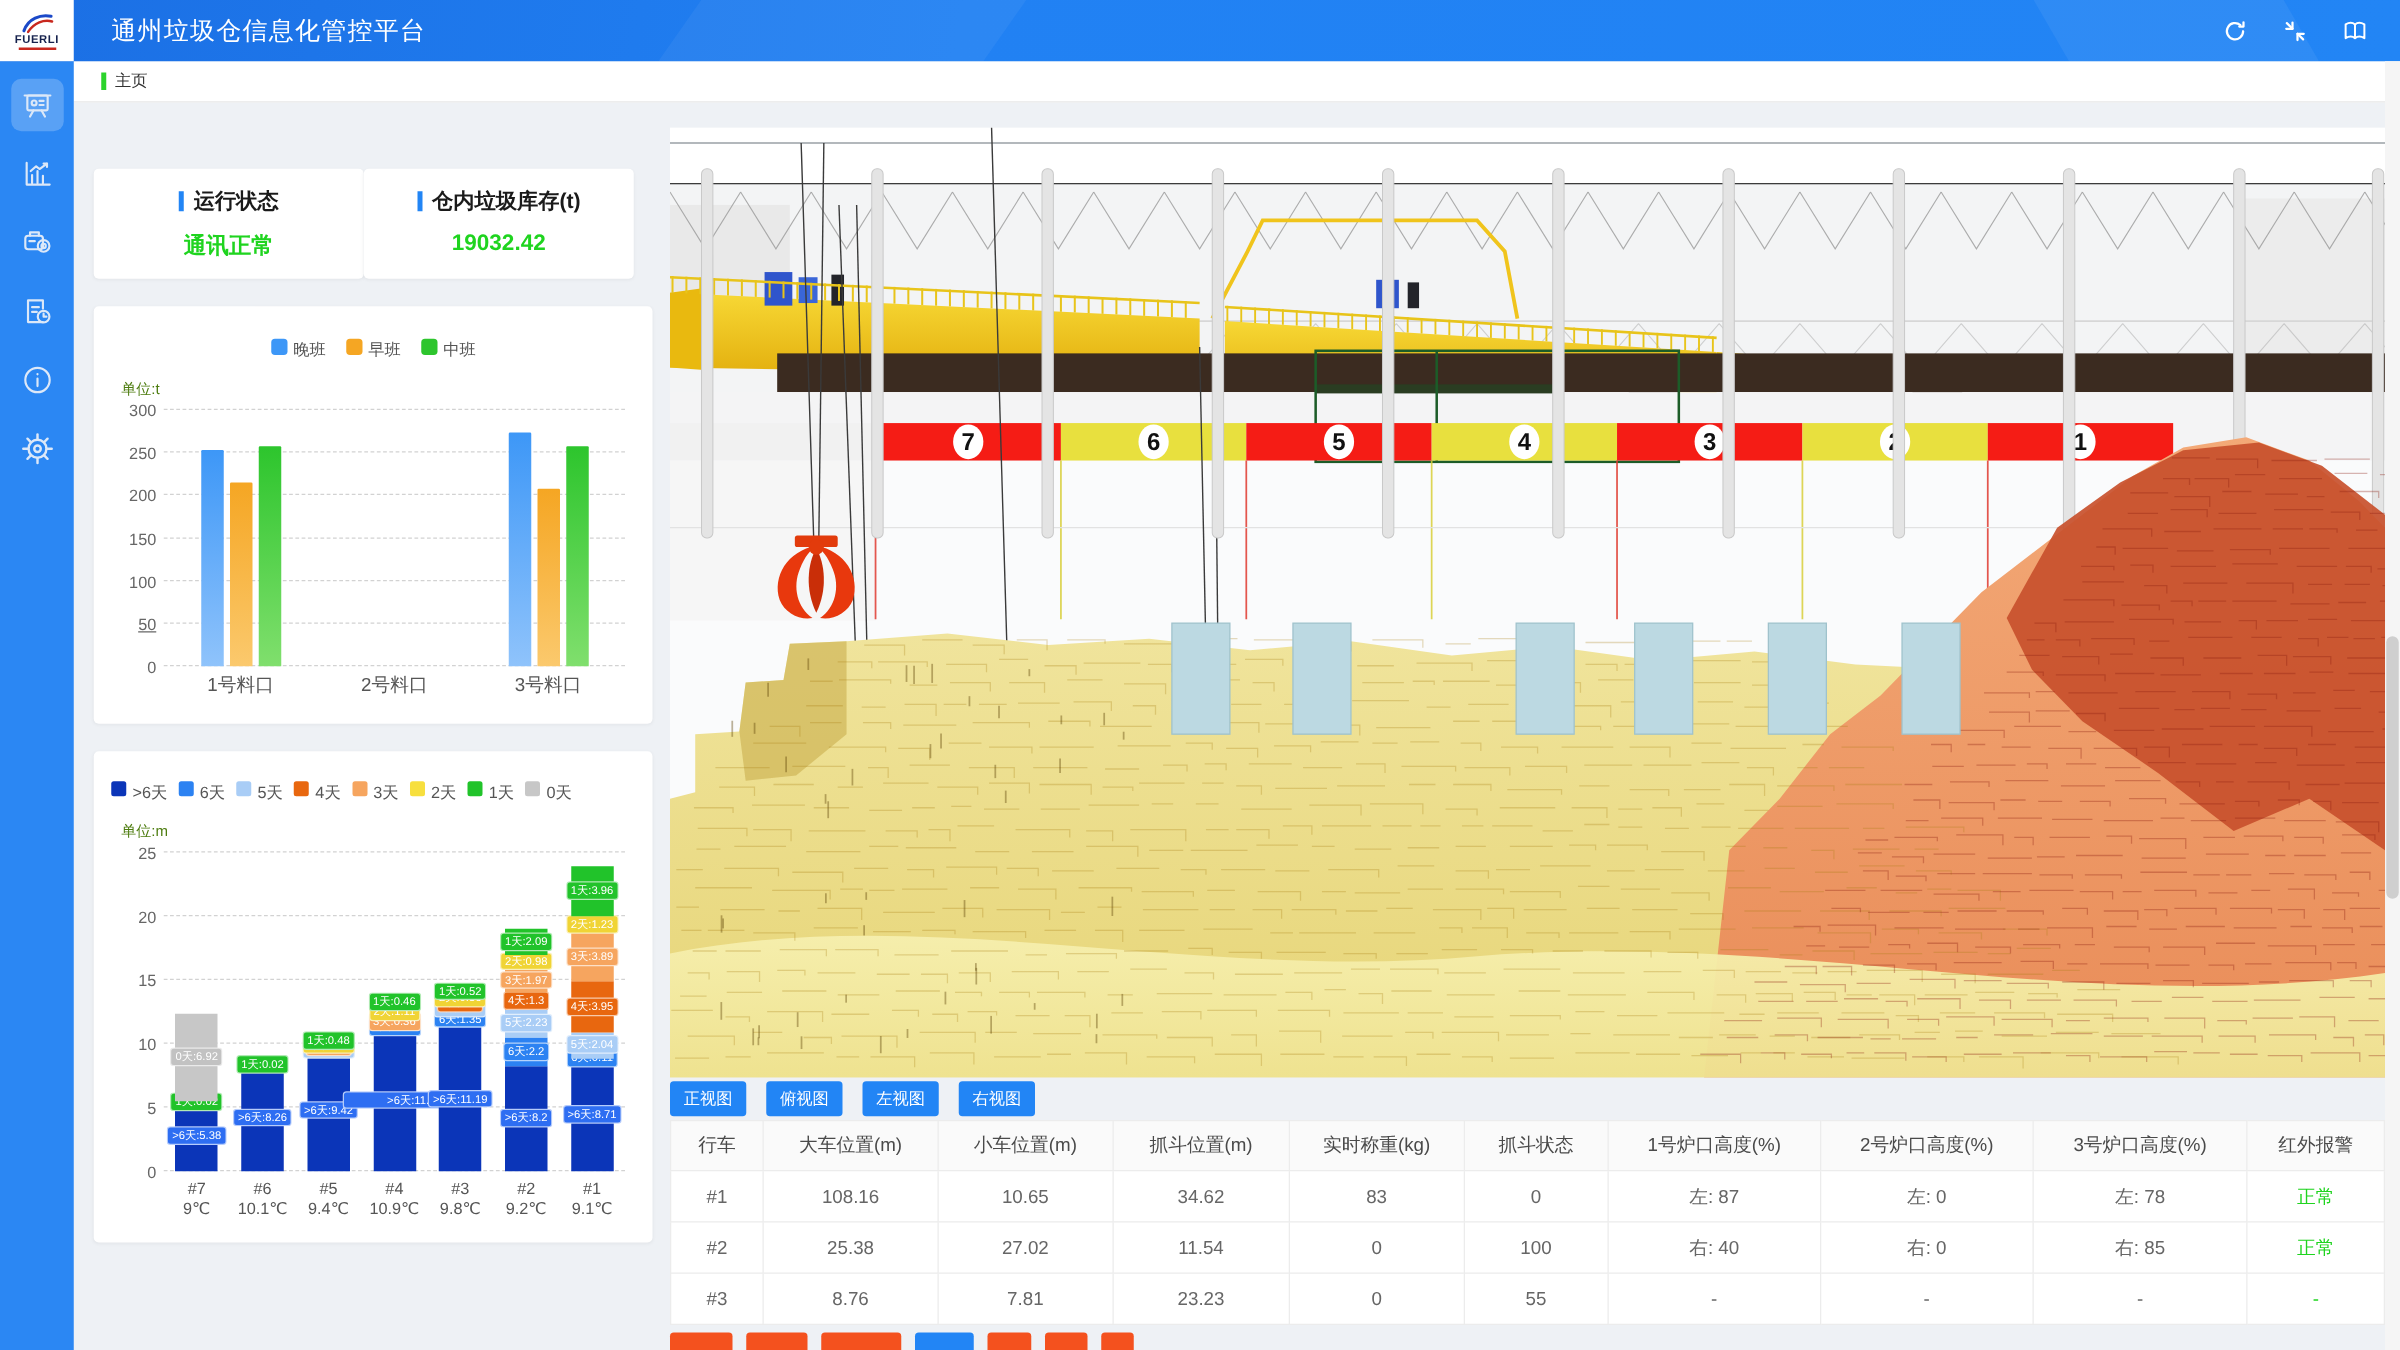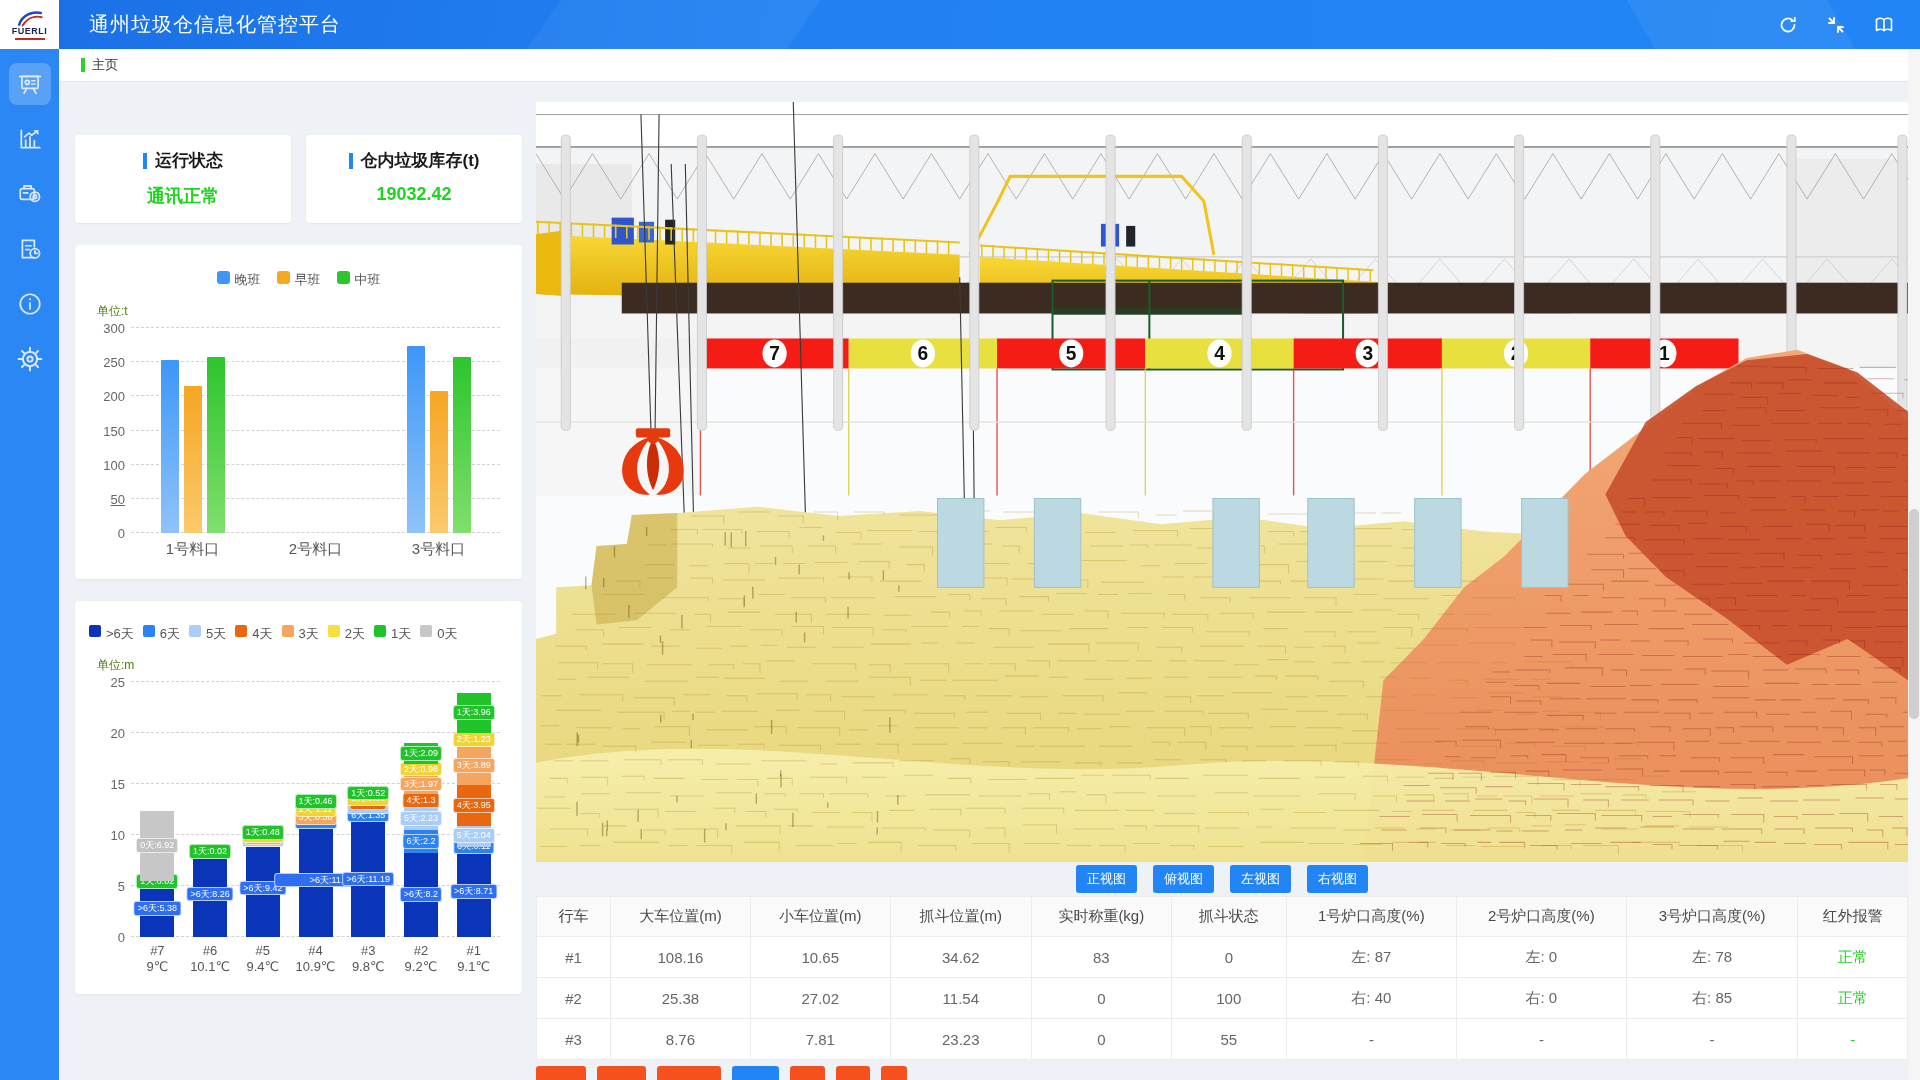--- a/index.html
+++ b/index.html
@@ -33,21 +33,21 @@
   .crumb-bar { width:4px; height:14px; background:#2bd32b; margin-right:7px; }
   .crumb-label { font-size:13px; color:#333; cursor:pointer; }
 
   
   .main { position:absolute; left:59px; top:82px; width:1861px; height:998px; background:#eef1f5;
     display:flex; gap:14px; padding:20px 12px 0 16px; }
   .left-col { width:447px; flex:none; padding-top:33px; display:flex; flex-direction:column; }
   .right-col { flex:1; min-width:0; display:flex; flex-direction:column; }
 
   .card { background:#fff; border-radius:4px; box-shadow:0 1px 3px rgba(0,0,0,.05); }
-  .cards-row { display:flex; gap:15px; }
+  .cards-row { display:flex; }
   .mini-card { width:216px; height:88px; padding:14px 12px 0 12px; }
   .card-title-row { display:flex; align-items:center; justify-content:center; gap:8px;}
   .card-title-row.left { justify-content:flex-start; }
   .title-bar { width:4px; height:16px; background:#2285f5; flex:none;}
   .card-title { font-size:17px; font-weight:bold; color:#1a1a1a; }
   .mini-value { text-align:center; font-size:18px; font-weight:bold; color:#1fd41f; margin-top:12px; }
 
   .chart-card { margin-top:22px; padding:16px 14px 10px 14px; }
   .chart-legend { display:flex; justify-content:center; gap:16px; margin-top:10px; flex-wrap:nowrap;}
   .chart-legend.small { gap:9px; margin-top:8px; }
@@ -63,21 +63,21 @@
   .xaxis { display:flex; margin-left:42px; margin-right:8px; margin-top:6px;}
   .xcat { flex:1; text-align:center; font-size:15px; color:#555; line-height:1.3;}
   .seg { position:absolute; }
   .seg-chip { position:absolute; left:50%; transform:translateX(-50%); font-size:9px; color:#fff;
     padding:1px 3px; border-radius:3px; white-space:nowrap; border:1px solid rgba(255,255,255,.65); line-height:1.2; pointer-events:none;}
 
   
   .scene { height:760px; flex:none; position:relative; cursor:grab;}
   .scene svg { width:100%; height:100%; display:block; }
 
-  .view-buttons { height:34px; flex:none; display:flex; justify-content:center; gap:16px; align-items:center; }
+  .view-buttons { height:34px; flex:none; display:flex; justify-content:flex-start; gap:16px; align-items:center; }
   .view-btn { background:#2285f5; color:#fff; font-size:13px; border:none; border-radius:3px;
     padding:5px 11px; cursor:pointer; font-family:inherit;}
 
   
   .data-table { width:100%; border-collapse:collapse; background:#fff; table-layout:fixed;}
   .data-table th { height:40px; background:#fafafa; font-size:15px; color:#4a4a4a; font-weight:500;
     border:1px solid #ececec; }
   .data-table td { height:41px; text-align:center; font-size:15px; color:#666; border:1px solid #ececec; background:#fff;}
   .data-table td.green { color:#1fd41f; }
 

